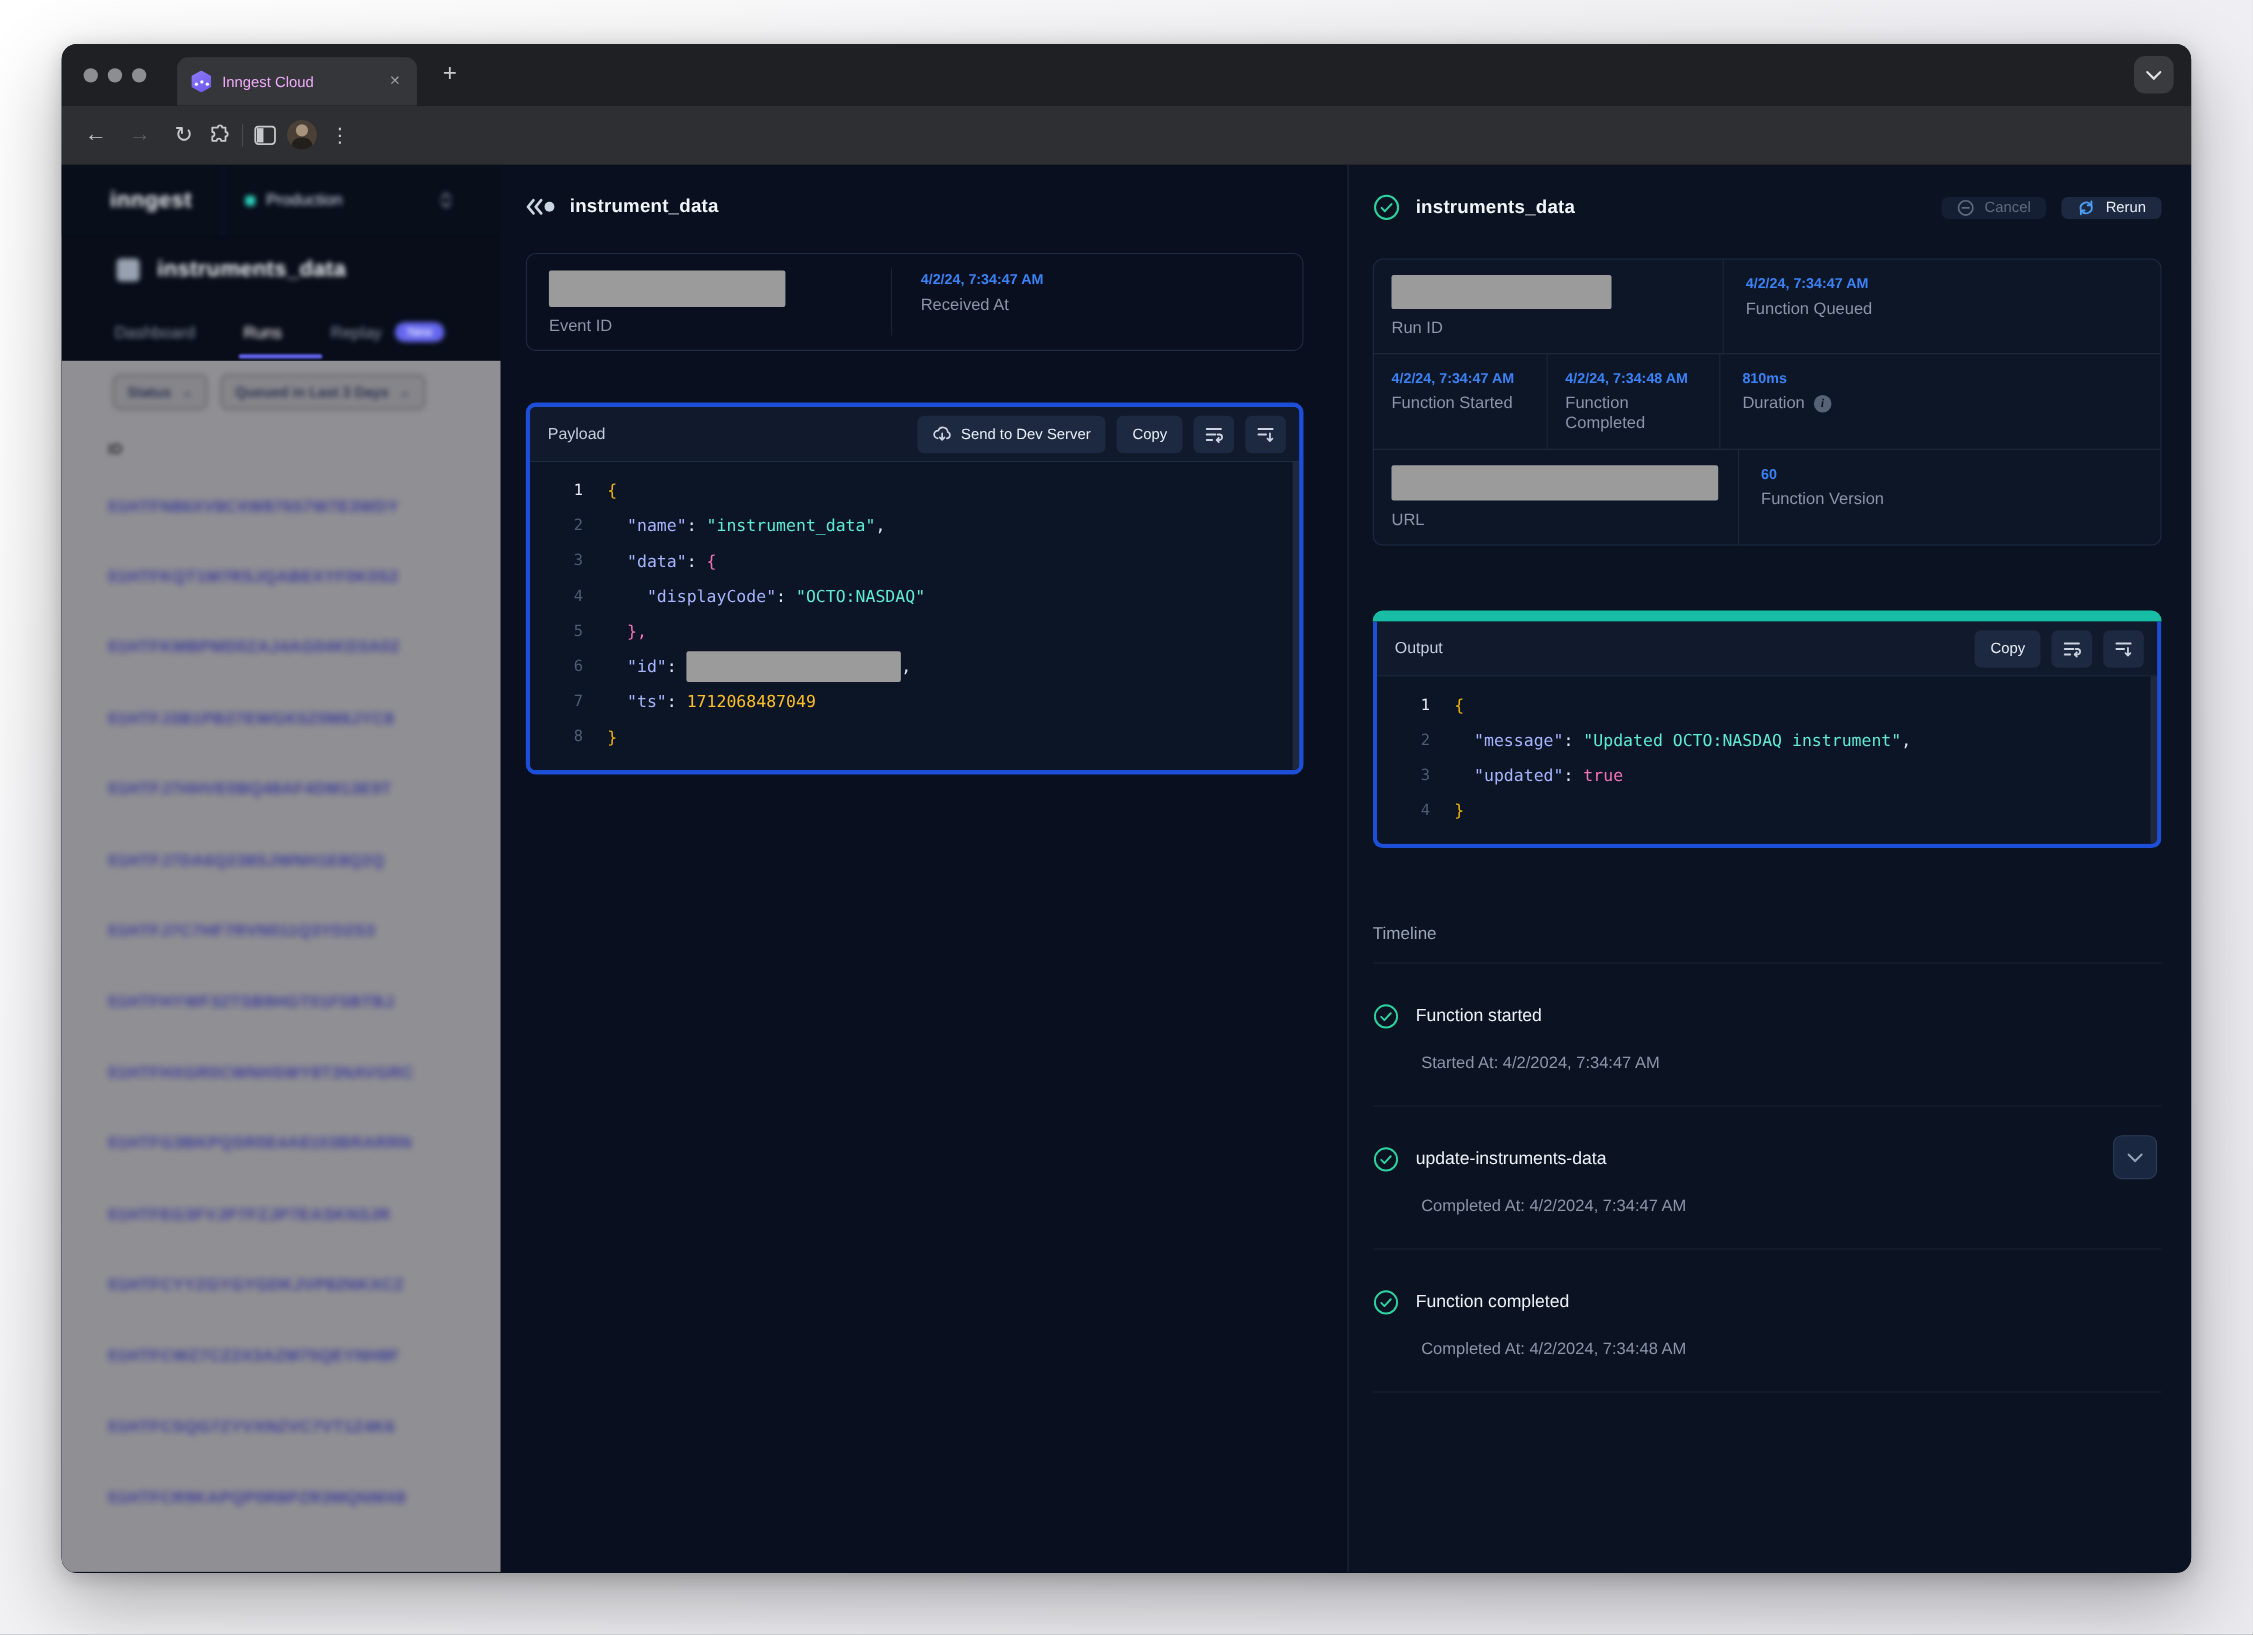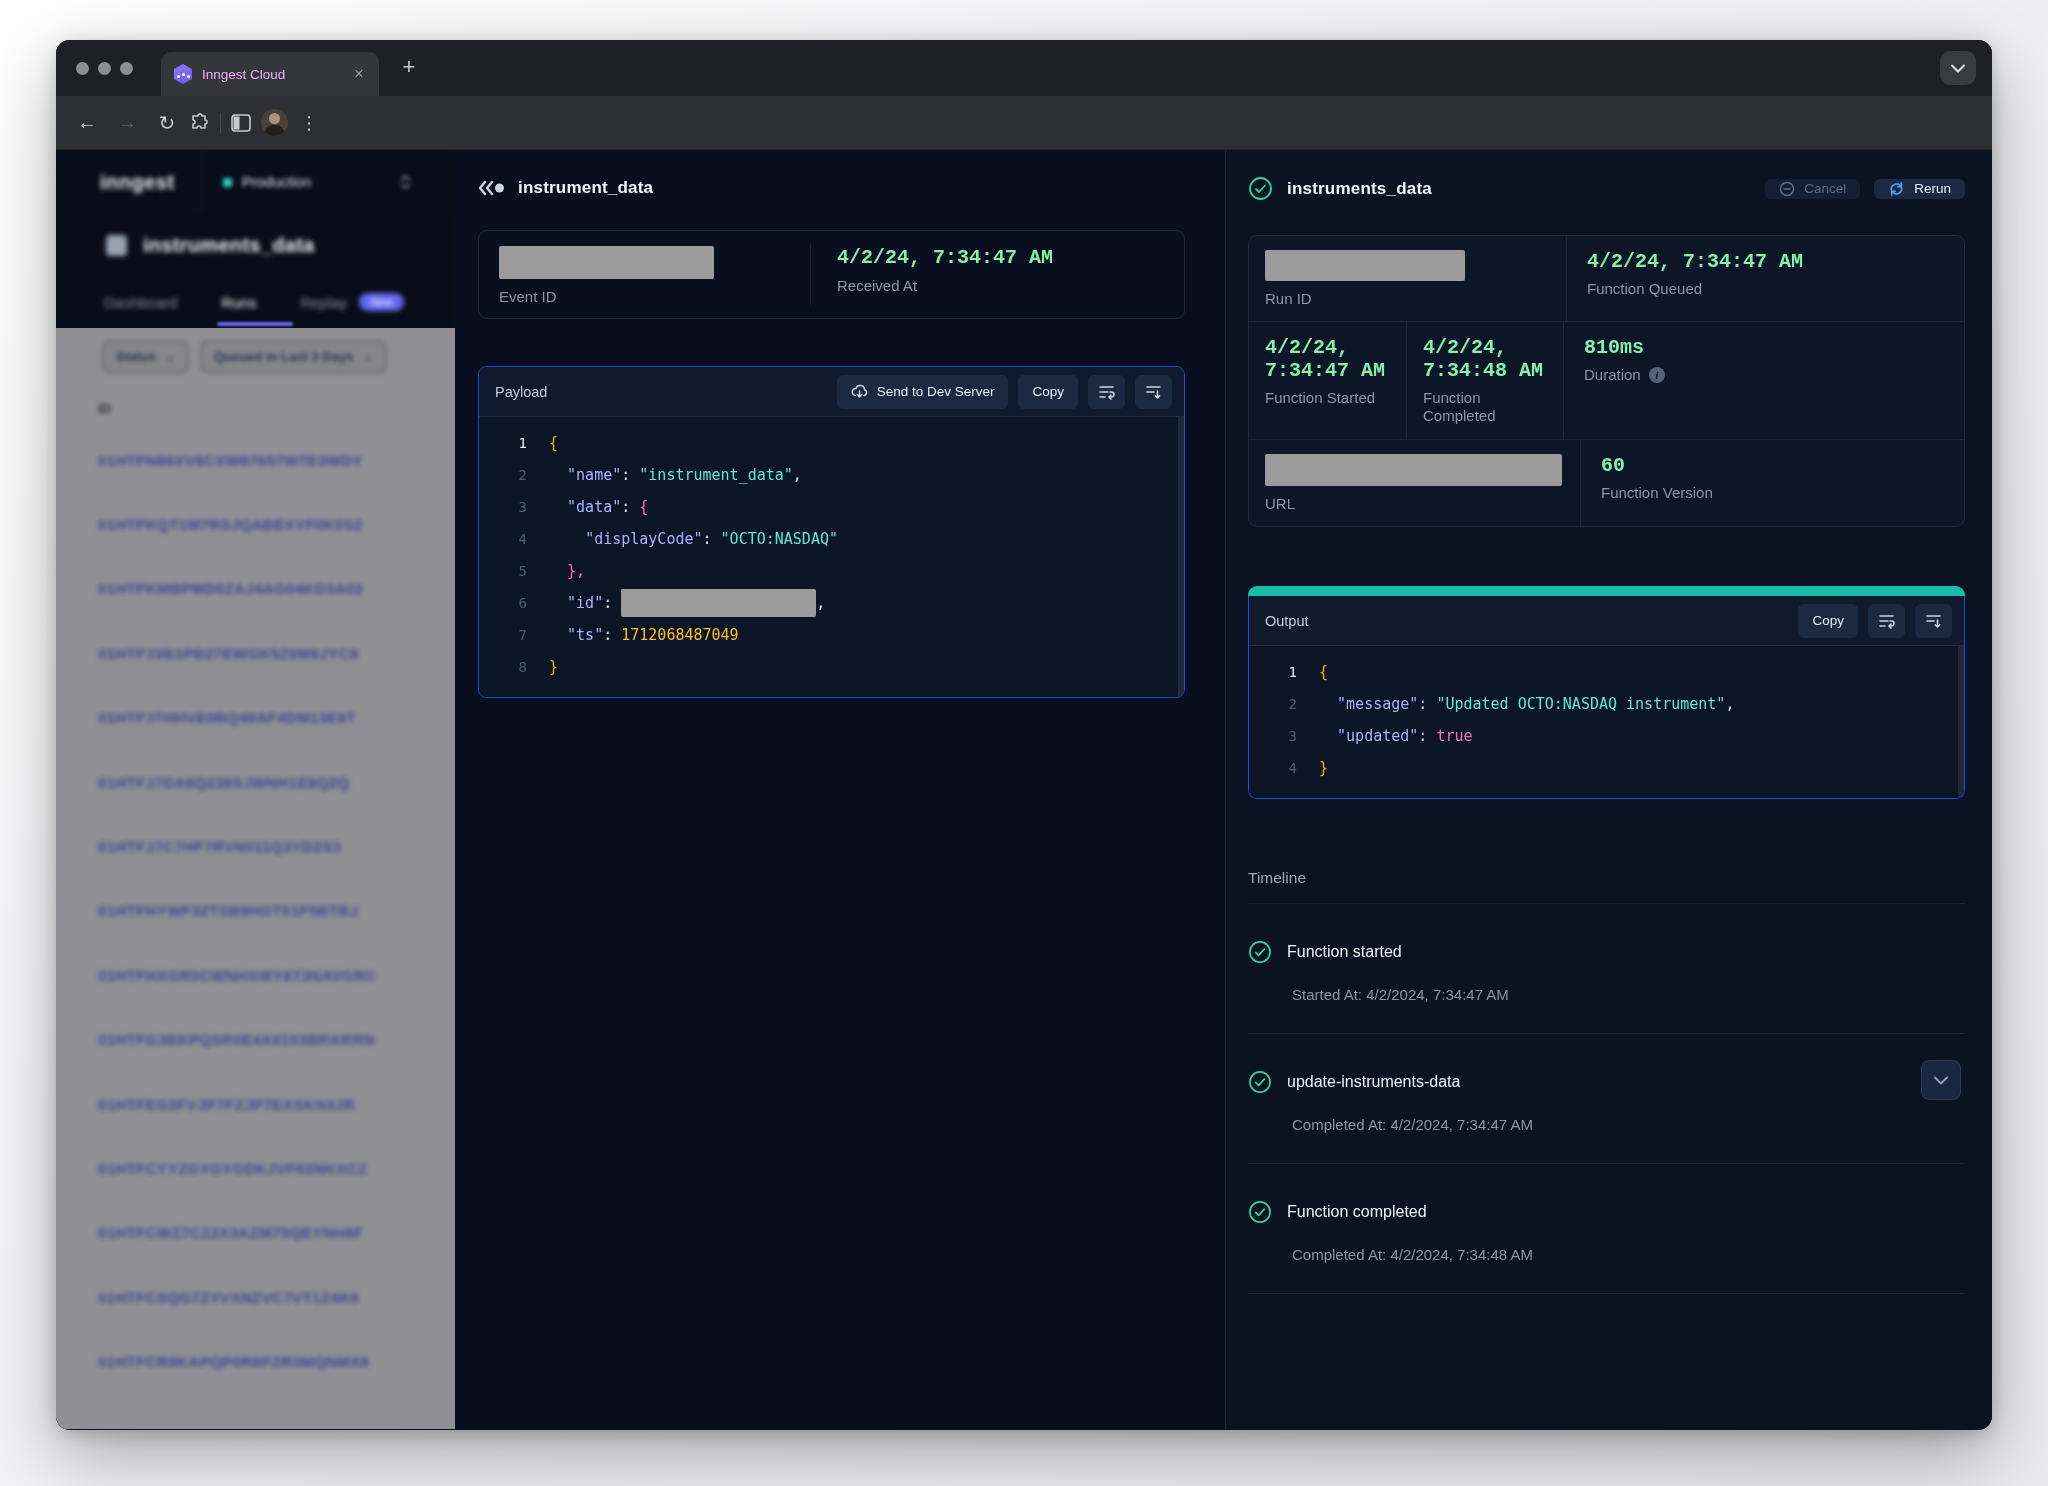--- a/index.html
+++ b/index.html
@@ -86,31 +86,31 @@
   .filter-btn .chev { font-size:11px; color:#3a4160; }
   .sb-grey .id-head { margin:28px 0 0 42px; color:#35353a; font-weight:bold; font-size:13.5px; filter:blur(2px); width:30px; }
   .id-list { margin-top:12px; }
   .id-row { height:64.4px; display:flex; align-items:center; padding-left:42px;
     color:#3f3f9b; font-size:15px; font-weight:bold; letter-spacing:.4px; filter:blur(2.8px);
     white-space:nowrap; overflow:hidden; }
 
   
   .panel-title { color:#f1f5f9; font-size:17px; font-weight:bold; letter-spacing:.2px; }
   .mutedlab { color:#8b95a7; font-size:15px; }
-  .val { color:#86efac; font-size:20px; font-weight:bold;font-family:Liberation Mono, monospace; }
+  .val { color:#3b82f6; font-size:13px; font-weight:bold; }
   .redact { background:#9b9b9b; border-radius:2px; }
 
   .btn { display:inline-flex; align-items:center; justify-content:center; gap:9px;
     background:#1d2940; border-radius:6px; height:34px; padding:0 14px;
     color:#e7edf5; font-size:13.5px; white-space:nowrap; }
   .btn.icon-only { width:37px; padding:0; }
 
   .card-border { border:1px solid #1d2b44; border-radius:9px; }
 
-  .codecard { border:1px solid #1d4ed8; border-radius:9px; overflow:hidden; }
+  .codecard { border:4px solid #1d4ed8; border-radius:9px; overflow:hidden; }
   .codehead { height:50px; background:#101a2c; display:flex; align-items:center; padding:0 12px 0 16px; gap:10px;
     border-bottom:1px solid #1d2b44; }
   .codehead .title { color:#c3cddb; font-size:14.5px; flex:1; }
   .codebody { background:#0c1526; padding:10px 0 14px 0; position:relative; }
   .codebody .vscroll { position:absolute; right:0; top:0; bottom:0; width:6px; background:rgba(148,163,184,.14); }
   .code-line { display:flex; height:32px; align-items:center; font-family:"DejaVu Sans Mono", monospace; font-size:15px; }
   .ln { width:48px; text-align:right; color:#4e5d73; flex:0 0 48px; font-size:14px; }
   .ln-active { color:#e8eef6; }
   .code-body { white-space:pre; padding-left:22px; display:flex; align-items:center; }
   .tok-p { color:#dbe4ef; white-space:pre; }

